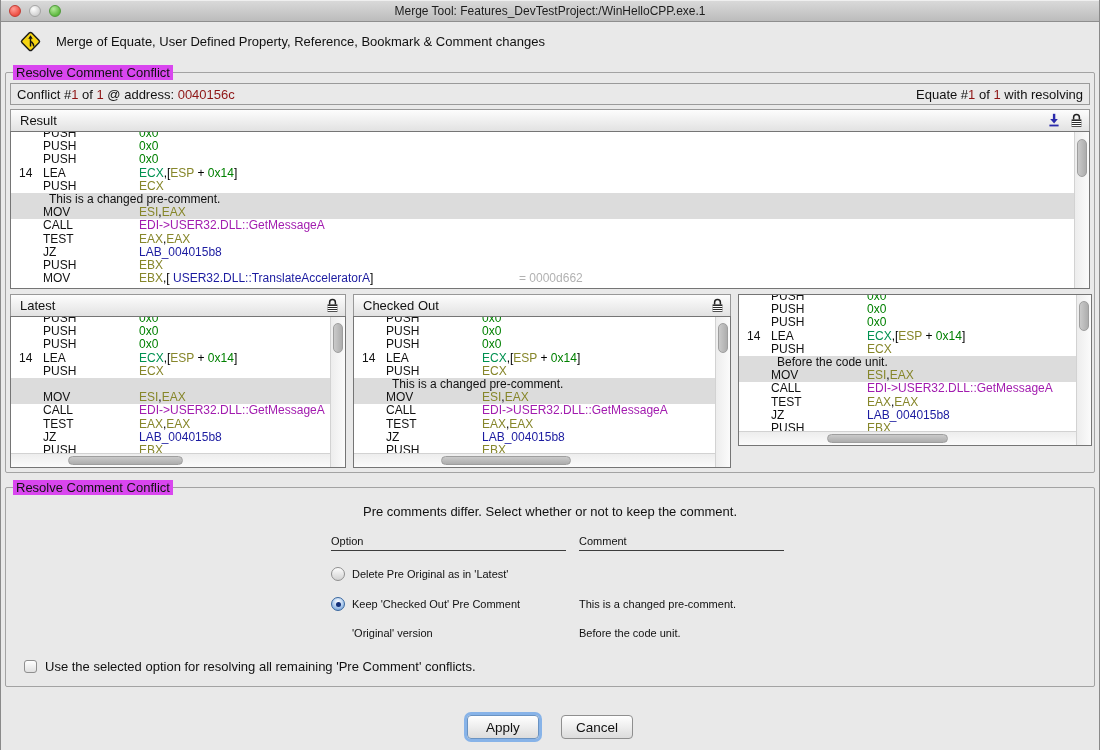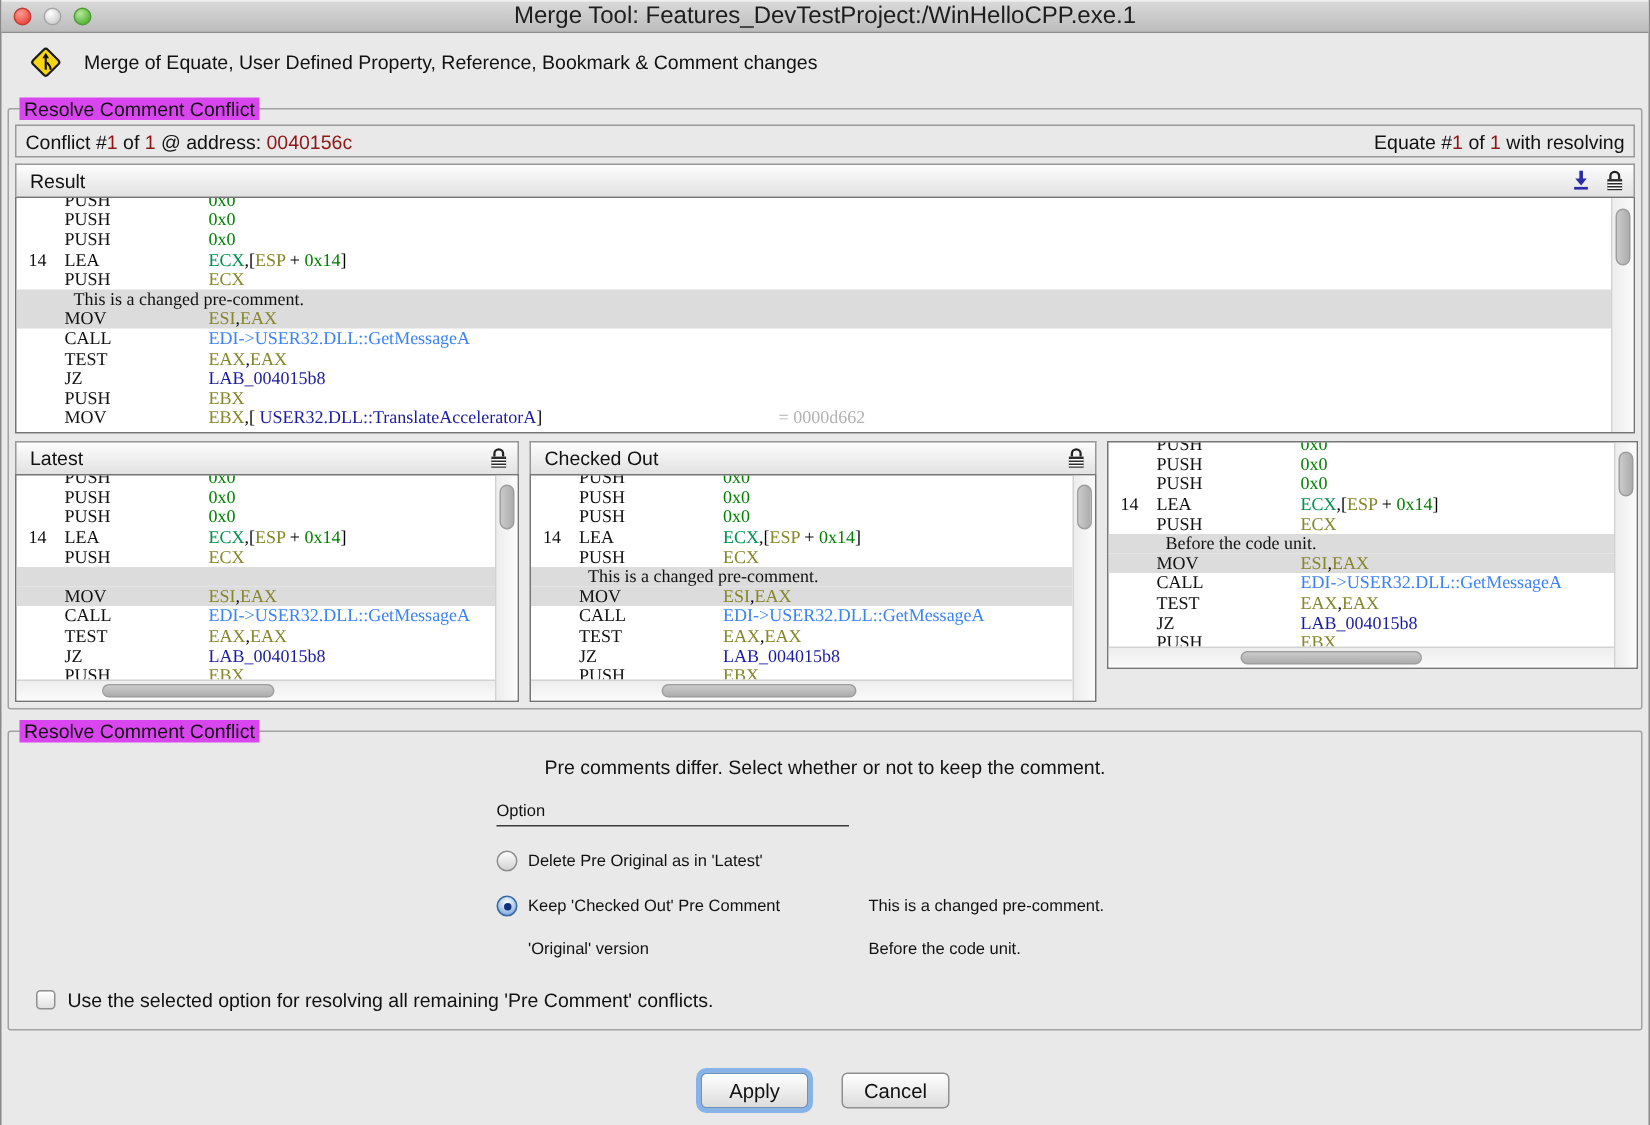--- a/index.html
+++ b/index.html
@@ -15,21 +15,21 @@
     background:linear-gradient(#d9d9d9,#bcbcbc);
     border-top:1px solid #efefef; border-bottom:1px solid #8e8e8e;
   }
   .lights{ display:flex; gap:8px; margin-left:8px; }
   .light{ width:12px; height:12px; border-radius:50%; }
   .light.red{ background:radial-gradient(circle at 35% 30%,#ff9d96,#ee4f43 70%); border:1px solid #c23b33;}
   .light.minimize{ background:radial-gradient(circle at 35% 30%,#ffffff,#cfcfcf 75%); border:1px solid #a5a5a5;}
   .light.green{ background:radial-gradient(circle at 35% 30%,#b4e99a,#5cb83d 72%); border:1px solid #509b3b;}
   .wtitle{
     position:absolute; left:0; right:0; text-align:center;
-    font-size:16px; color:#1d1d1d;
+    font-size:12px; color:#1d1d1d;
   }
   
   .banner{ height:38px; display:flex; align-items:center; padding-left:18px; }
   .banner .msg{ font-size:13px; margin-left:14px; }
   
   .groupbox{
     position:relative; border:1px solid #a3a3a3; border-radius:2px;
     margin:0 4px;
   }
   .groupbox>.glabel{
@@ -48,30 +48,30 @@
   .phead{
     height:22px; display:flex; align-items:center; padding:0 6px 0 9px;
     border:1px solid #989898; border-bottom:none;
     background:linear-gradient(#fdfdfd,#e2e2e2); font-size:13px;
   }
   .phead .spacer{ margin-left:auto; }
   .picon{ display:inline-flex; margin-left:9px; }
   .listing{ border:1px solid #757575; background:#fff; display:flex; overflow:hidden; }
   .lmain{ flex:1; overflow:hidden; display:flex; flex-direction:column; min-width:0; }
   .rows{ flex:1; overflow:hidden; margin-top:-5px; padding-top:0;
-         font-family:Liberation Serif, serif; font-size:12px; }
+         font-family:Liberation Sans, sans-serif; font-size:12px; }
   .crow{ display:flex; height:13.2px; line-height:13.2px; white-space:nowrap; position:relative; }
   .crow.hl{ background:#dcdcdc; }
   .cnum{ flex:0 0 32px; padding-left:8px; }
   .cmn{ flex:0 0 96px; }
   .cop{ white-space:pre; }
   .ccomment{ padding-left:38px; white-space:pre; }
   .csuffix{ position:absolute; left:508px; color:#b2b2b2; }
   .tk-plain{ color:#000; } .tk-reg{ color:#86862a; } .tk-scalar{ color:#008000; }
-  .tk-var{ color:#009150; } .tk-ext{ color:#3b82f6; } .tk-label{ color:#1b1ba0; }
+  .tk-var{ color:#009150; } .tk-ext{ color:#a21caf; } .tk-label{ color:#1b1ba0; }
   
   .vsb{ flex:0 0 15px; background:linear-gradient(to right,#ededed,#fbfbfb);
         border-left:1px solid #d2d2d2; position:relative; }
   .vthumb{ position:absolute; left:2px; right:2px; border-radius:5px;
            background:linear-gradient(to right,#cacaca,#adadad);
            border:1px solid #9e9e9e; }
   .hsb{ flex:0 0 14px; background:linear-gradient(#ededed,#fbfbfb);
         border-top:1px solid #d2d2d2; position:relative; }
   .hthumb{ position:absolute; top:2px; bottom:2px; border-radius:5px;
            background:linear-gradient(#cacaca,#adadad); border:1px solid #9e9e9e; }
@@ -468,20 +468,21 @@
 </div>
 
 <div class="groupbox lowgroup">
   <span class="glabel">Resolve Comment Conflict</span>
 
   <div class="instruction">Pre comments differ. Select whether or not to keep the comment.</div>
 
   <div class="opt-table">
     <div class="opt-head">
       <span class="oh1">Option</span>
+      <span class="oh2">Comment</span>
     </div>
 
     <div class="opt-row">
       <span class="optcell">
         <span class="radio"></span>
         <span>Delete Pre Original as in 'Latest'</span>
       </span>
       <span></span>
     </div>
 

